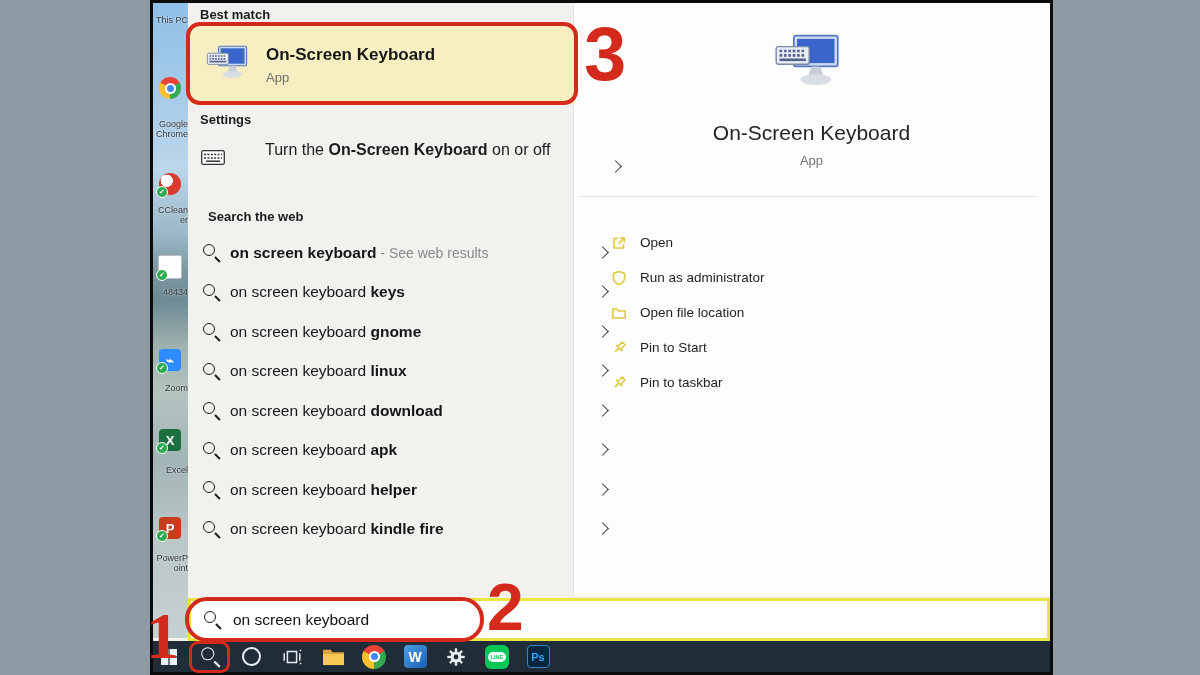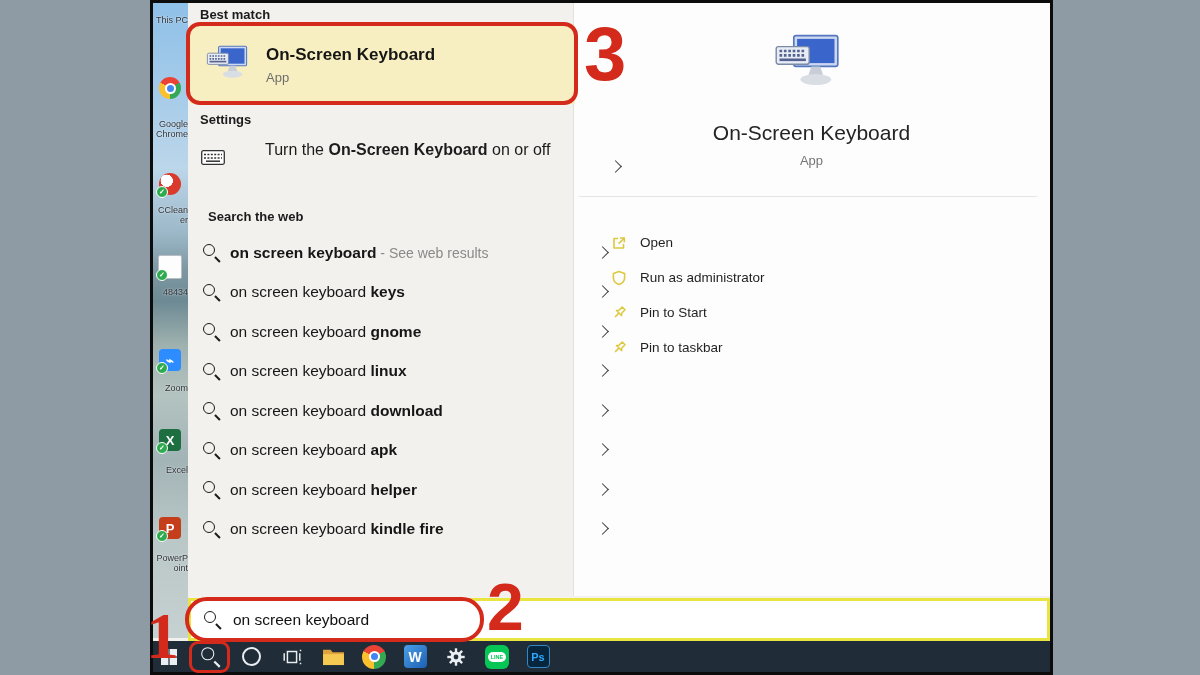--- a/index.html
+++ b/index.html
@@ -244,20 +244,28 @@
       <div class="action">
         <span class="aicon">
           <svg width="16" height="16" viewBox="0 0 16 16" fill="none" stroke="#ddc83e" stroke-width="1.6" stroke-linejoin="round">
             <path d="M8 1.6 L13.6 3.6 V8 c0 3.4-2.6 5.4-5.6 6.4 C5 13.4 2.4 11.4 2.4 8 V3.6 z"></path>
           </svg>
         </span>
         <span class="alabel">Run as administrator</span>
       </div>
       <div class="action">
         <span class="aicon">
+          <svg width="16" height="16" viewBox="0 0 16 16" fill="none" stroke="#ddc83e" stroke-width="1.6" stroke-linejoin="round">
+            <path d="M1.8 4 v9 h12.4 V6 h-6.6 l-1.6-2 z"></path>
+          </svg>
+        </span>
+        <span class="alabel">Open file location</span>
+      </div>
+      <div class="action">
+        <span class="aicon">
           <svg width="16" height="16" viewBox="0 0 16 16" fill="none" stroke="#ddc83e" stroke-width="1.5" stroke-linejoin="round">
             <g transform="rotate(45 8 8)">
                 <path d="M6 1.5 h4 v4.5 l1.6 2 h-7.2 L6 6 z"></path>
                 <line x1="8" y1="8" x2="8" y2="13.5"></line>
               </g>
           </svg>
         </span>
         <span class="alabel">Pin to Start</span>
       </div>
       <div class="action">

